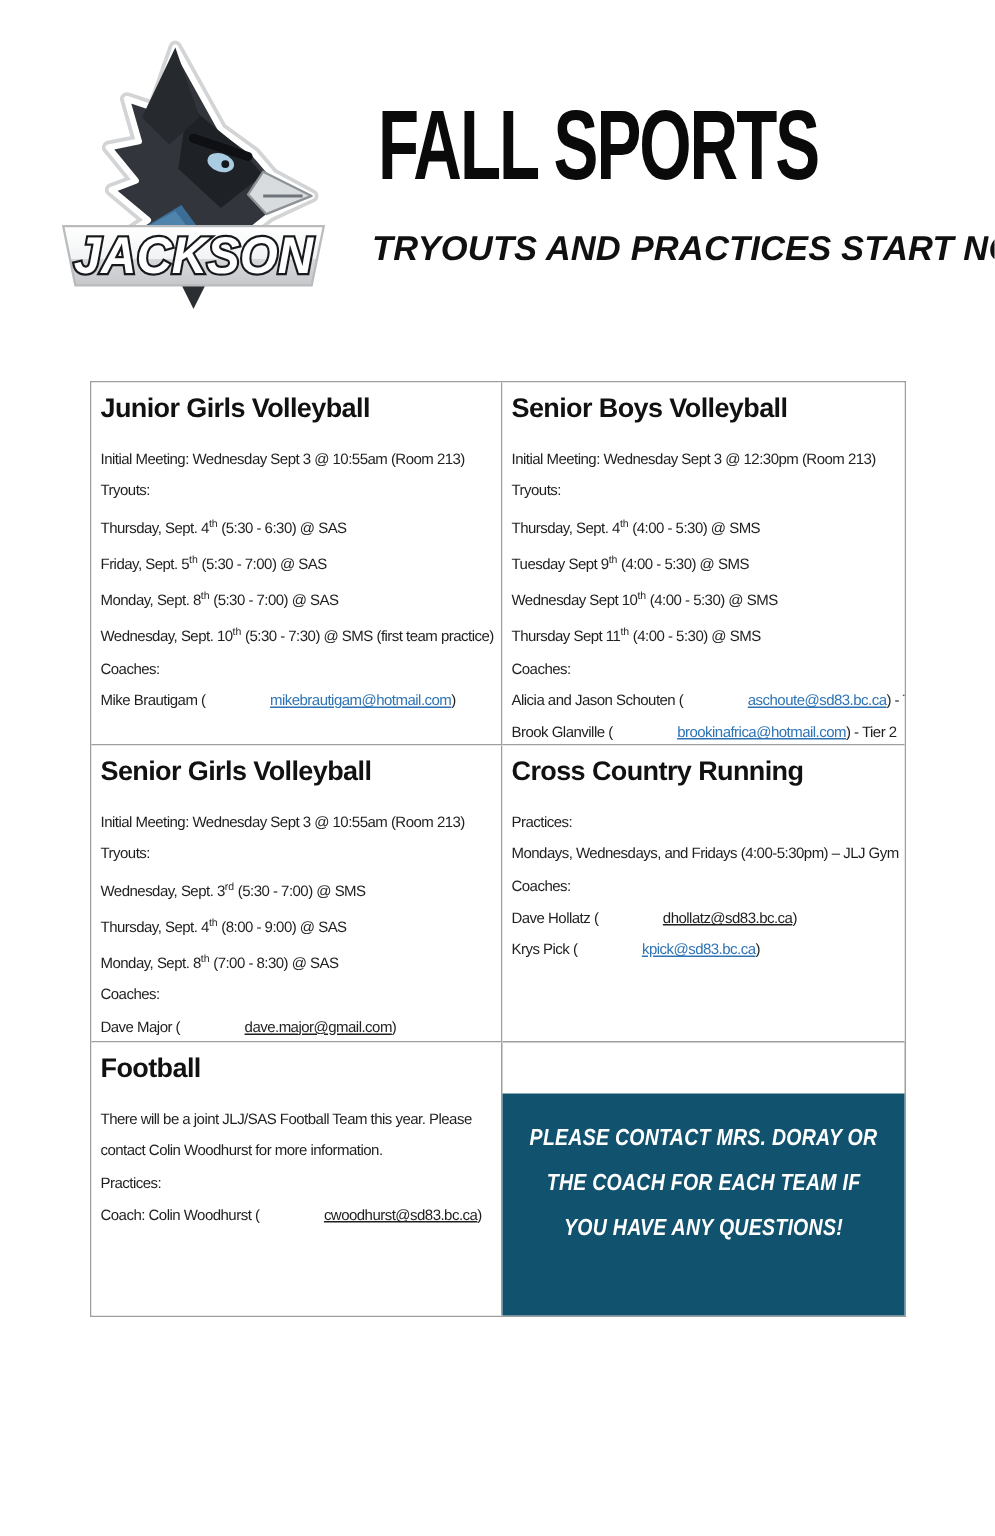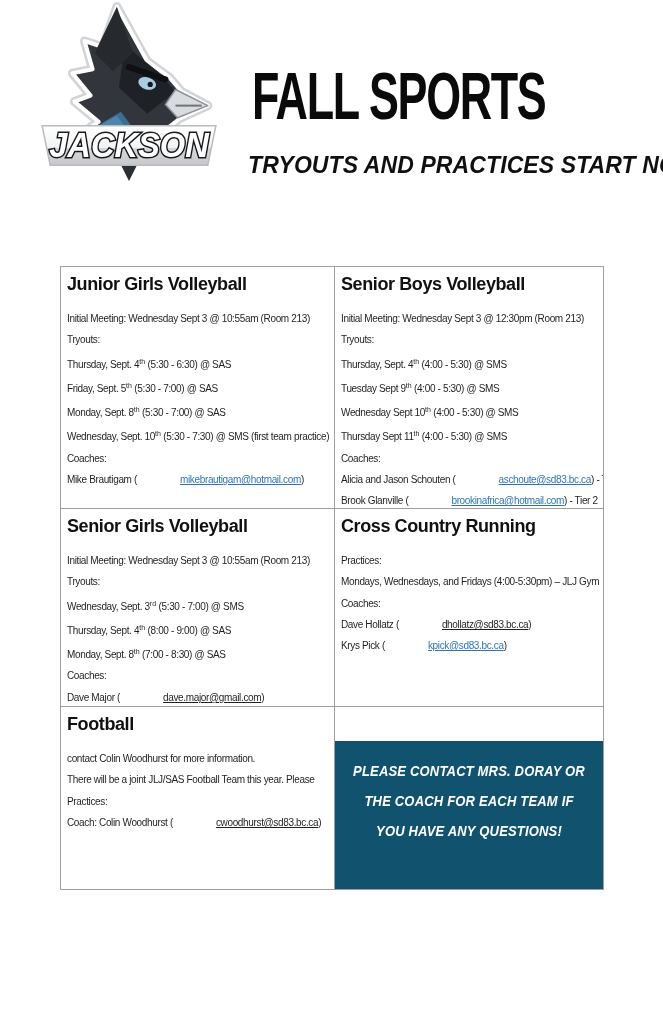--- a/index.html
+++ b/index.html
@@ -3,36 +3,36 @@
 <meta charset="utf-8">
 <style>
   * { box-sizing: border-box; }
   html,body { margin:0; padding:0; }
   body {
     width:663px; height:1024px; position:relative; background:#ffffff;
     font-family:"Liberation Sans", sans-serif; color:#1f1f1f; overflow:hidden;
   }
 
   
-  .logo { position:absolute; left:28px; top:0; width:202px; height:188px; }
+  .logo { position:absolute; left:28px; top:25px; width:202px; height:188px; }
   .page-title {
     position:absolute; left:252px; top:64px; margin:0;
     font-size:66px; line-height:64px; font-weight:bold; letter-spacing:-2px;
     white-space:nowrap; color:#0a0a0a;
     transform:scaleX(0.68); transform-origin:0 0;
   }
   .page-subtitle {
     position:absolute; left:248px; top:152px;
     font-size:23px; font-weight:bold; font-style:italic; letter-spacing:0.1px;
     color:#101010; white-space:nowrap;
   }
 
   
   .sports-table {
-    position:absolute; left:60px; top:266px; width:544px;
+    position:absolute; left:60px; top:254px; width:544px;
     display:grid; grid-template-columns:274px 268px; grid-template-rows:242px 198px 182px;
     border:1px solid #9e9e9e;
   }
   .cell { border-right:1px solid #9e9e9e; border-bottom:1px solid #9e9e9e;
           padding:6px 4px 0 6px; overflow:hidden; background:#fff; }
   .cell:nth-child(2n) { border-right:none; }
   .cell:nth-child(5), .cell:nth-child(6) { border-bottom:none; }
 
   .cell h2 {
     margin:0 0 12px 0; font-size:18px; line-height:23px; font-weight:bold;
@@ -141,22 +141,22 @@
         <div class="line"><span class="b">Practices:</span></div>
         <div class="line"><span>Mondays, Wednesdays, and Fridays (4:00-5:30pm) – </span><span class="b">JLJ Gym</span></div>
         <div class="line"><span class="b">Coaches:</span></div>
         <div class="line"><span>Dave Hollatz (</span><a class="lnk dark">dhollatz@sd83.bc.ca</a><span>)</span></div>
         <div class="line"><span>Krys Pick (</span><a class="lnk">kpick@sd83.bc.ca</a><span>)</span></div>
       </div>
   </section>
   <section class="cell">
     <h2>Football</h2>
     <div class="lines">
+        <div class="line"><span>There will be a joint JLJ/SAS Football Team this year. Please</span></div>
         <div class="line"><span>contact Colin Woodhurst for more information.</span></div>
-        <div class="line"><span>There will be a joint JLJ/SAS Football Team this year. Please</span></div>
         <div class="line"><span class="b">Practices:</span></div>
         <div class="line"><span class="b">Coach:</span><span> Colin Woodhurst (</span><a class="lnk dark">cwoodhurst@sd83.bc.ca</a><span>)</span></div>
       </div>
   </section>
   <div class="cell notice">
     <div class="notice-text">
         <div class="nline">PLEASE CONTACT MRS. DORAY OR</div>
         <div class="nline">THE COACH FOR EACH TEAM IF</div>
         <div class="nline">YOU HAVE ANY QUESTIONS!</div>
       </div>

